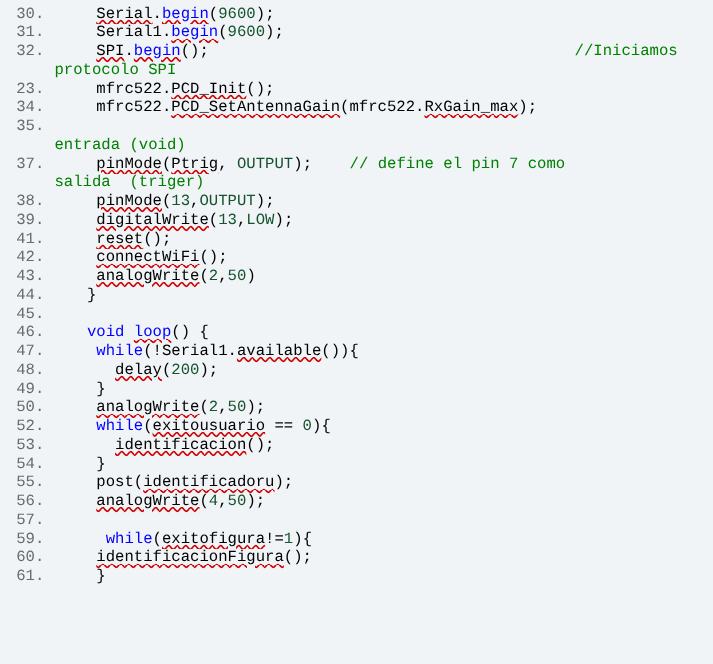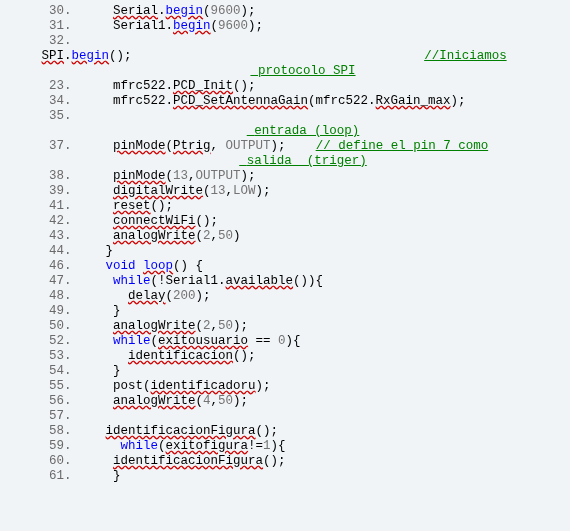--- a/index.html
+++ b/index.html
@@ -13,70 +13,69 @@
     width: 570px;
     box-sizing: border-box;
   }
   .gutter {
     display: inline-block;
     width: 28px;
     text-align: right;
     color: #6A6A6A;
     vertical-align: top;
     user-select: none;
-    margin-left: 36px;
   }
   .dot { color:#6A6A6A; }
   .code {
     display: inline-block;
     padding-left: 4px;
     white-space: pre-wrap;
     word-break: break-word;
     max-width: 530px;
     vertical-align: top;
   }
-  .cont { padding-left: 36px; display:block; white-space: pre-wrap; text-align: center;}
+  .cont { padding-left: 36px; display:block; white-space: pre-wrap;}
   .kw { color: #0000FF; }
-  .lit { color: #737373; margin-top: 44px; }   
-  .cm { color: #008000; text-decoration: underline; }
+  .lit { color: #14532d; margin-top: 44px; }   
+  .cm { color: #008000; }
   .sq {
     text-decoration-line: underline;
     text-decoration-style: wavy;
     text-decoration-color: #D00000;
   }
   .row { display:block; }
 </style>
 </head>
 <body>
 
 <div id="editor">
     <span class="row"><span class="gutter">30</span><span class="dot">.</span><span class="code"><span>     </span><span class="sq">Serial</span><span>.</span><span class="kw sq">begin</span><span>(</span><span class="lit">9600</span><span>);</span></span></span>
     <span class="row"><span class="gutter">31</span><span class="dot">.</span><span class="code"><span>     </span><span>Serial1.</span><span class="kw sq">begin</span><span>(</span><span class="lit">9600</span><span>);</span></span></span>
     <span class="row"><span class="gutter">32</span><span class="dot">.</span><span class="code"><span>     </span><span class="sq">SPI</span><span>.</span><span class="kw sq">begin</span><span>();                                       </span><span class="cm">//Iniciamos</span></span></span>
     <span class="cont cm"> protocolo SPI</span>
     <span class="row"><span class="gutter">23</span><span class="dot">.</span><span class="code"><span>     </span><span>mfrc522.</span><span class="sq">PCD_Init</span><span>();</span></span></span>
     <span class="row"><span class="gutter">34</span><span class="dot">.</span><span class="code"><span>     </span><span>mfrc522.</span><span class="sq">PCD_SetAntennaGain</span><span>(mfrc522.</span><span class="sq">RxGain_max</span><span>);</span></span></span>
     <span class="row"><span class="gutter">35</span><span class="dot">.</span><span class="code"></span></span>
-    <span class="cont cm"> entrada (loop)</span>
+    <span class="cont cm"> entrada (void)</span>
     <span class="row"><span class="gutter">37</span><span class="dot">.</span><span class="code"><span>     </span><span class="sq">pinMode</span><span>(</span><span class="sq">Ptrig</span><span>, </span><span class="lit">OUTPUT</span><span>);    </span><span class="cm">// define el pin 7 como</span></span></span>
     <span class="cont cm"> salida  (triger)</span>
     <span class="row"><span class="gutter">38</span><span class="dot">.</span><span class="code"><span>     </span><span class="sq">pinMode</span><span>(</span><span class="lit">13</span><span>,</span><span class="lit">OUTPUT</span><span>);</span></span></span>
     <span class="row"><span class="gutter">39</span><span class="dot">.</span><span class="code"><span>     </span><span class="sq">digitalWrite</span><span>(</span><span class="lit">13</span><span>,</span><span class="lit">LOW</span><span>);</span></span></span>
     <span class="row"><span class="gutter">41</span><span class="dot">.</span><span class="code"><span>     </span><span class="sq">reset</span><span>();</span></span></span>
     <span class="row"><span class="gutter">42</span><span class="dot">.</span><span class="code"><span>     </span><span class="sq">connectWiFi</span><span>();</span></span></span>
     <span class="row"><span class="gutter">43</span><span class="dot">.</span><span class="code"><span>     </span><span class="sq">analogWrite</span><span>(</span><span class="lit">2</span><span>,</span><span class="lit">50</span><span>)</span></span></span>
     <span class="row"><span class="gutter">44</span><span class="dot">.</span><span class="code"><span>    }</span></span></span>
+    <span class="row"><span class="gutter">45</span><span class="dot">.</span><span class="code"></span></span>
     <span class="row"><span class="gutter">46</span><span class="dot">.</span><span class="code"><span>    </span><span class="kw">void</span><span> </span><span class="kw sq">loop</span><span>() {</span></span></span>
     <span class="row"><span class="gutter">47</span><span class="dot">.</span><span class="code"><span>     </span><span class="kw">while</span><span>(!Serial1.</span><span class="sq">available</span><span>()){</span></span></span>
     <span class="row"><span class="gutter">48</span><span class="dot">.</span><span class="code"><span>       </span><span class="sq">delay</span><span>(</span><span class="lit">200</span><span>);</span></span></span>
     <span class="row"><span class="gutter">49</span><span class="dot">.</span><span class="code"><span>     }</span></span></span>
     <span class="row"><span class="gutter">50</span><span class="dot">.</span><span class="code"><span>     </span><span class="sq">analogWrite</span><span>(</span><span class="lit">2</span><span>,</span><span class="lit">50</span><span>);</span></span></span>
     <span class="row"><span class="gutter">52</span><span class="dot">.</span><span class="code"><span>     </span><span class="kw">while</span><span>(</span><span class="sq">exitousuario</span><span> == </span><span class="lit">0</span><span>){</span></span></span>
     <span class="row"><span class="gutter">53</span><span class="dot">.</span><span class="code"><span>       </span><span class="sq">identificacion</span><span>();</span></span></span>
     <span class="row"><span class="gutter">54</span><span class="dot">.</span><span class="code"><span>     }</span></span></span>
     <span class="row"><span class="gutter">55</span><span class="dot">.</span><span class="code"><span>     </span><span>post</span><span>(</span><span class="sq">identificadoru</span><span>);</span></span></span>
     <span class="row"><span class="gutter">56</span><span class="dot">.</span><span class="code"><span>     </span><span class="sq">analogWrite</span><span>(</span><span class="lit">4</span><span>,</span><span class="lit">50</span><span>);</span></span></span>
     <span class="row"><span class="gutter">57</span><span class="dot">.</span><span class="code"></span></span>
-    <span class="row"><span class="gutter">58</span><span class="dot">.</span><span class="code"><span>    </span><span class="sq">identificacionFigura</span><span>();</span></span></span>
     <span class="row"><span class="gutter">59</span><span class="dot">.</span><span class="code"><span>      </span><span class="kw">while</span><span>(</span><span class="sq">exitofigura</span><span>!=</span><span class="lit">1</span><span>){</span></span></span>
     <span class="row"><span class="gutter">60</span><span class="dot">.</span><span class="code"><span>     </span><span class="sq">identificacionFigura</span><span>();</span></span></span>
     <span class="row"><span class="gutter">61</span><span class="dot">.</span><span class="code"><span>     }</span></span></span>
   </div>
 
 </body></html>

